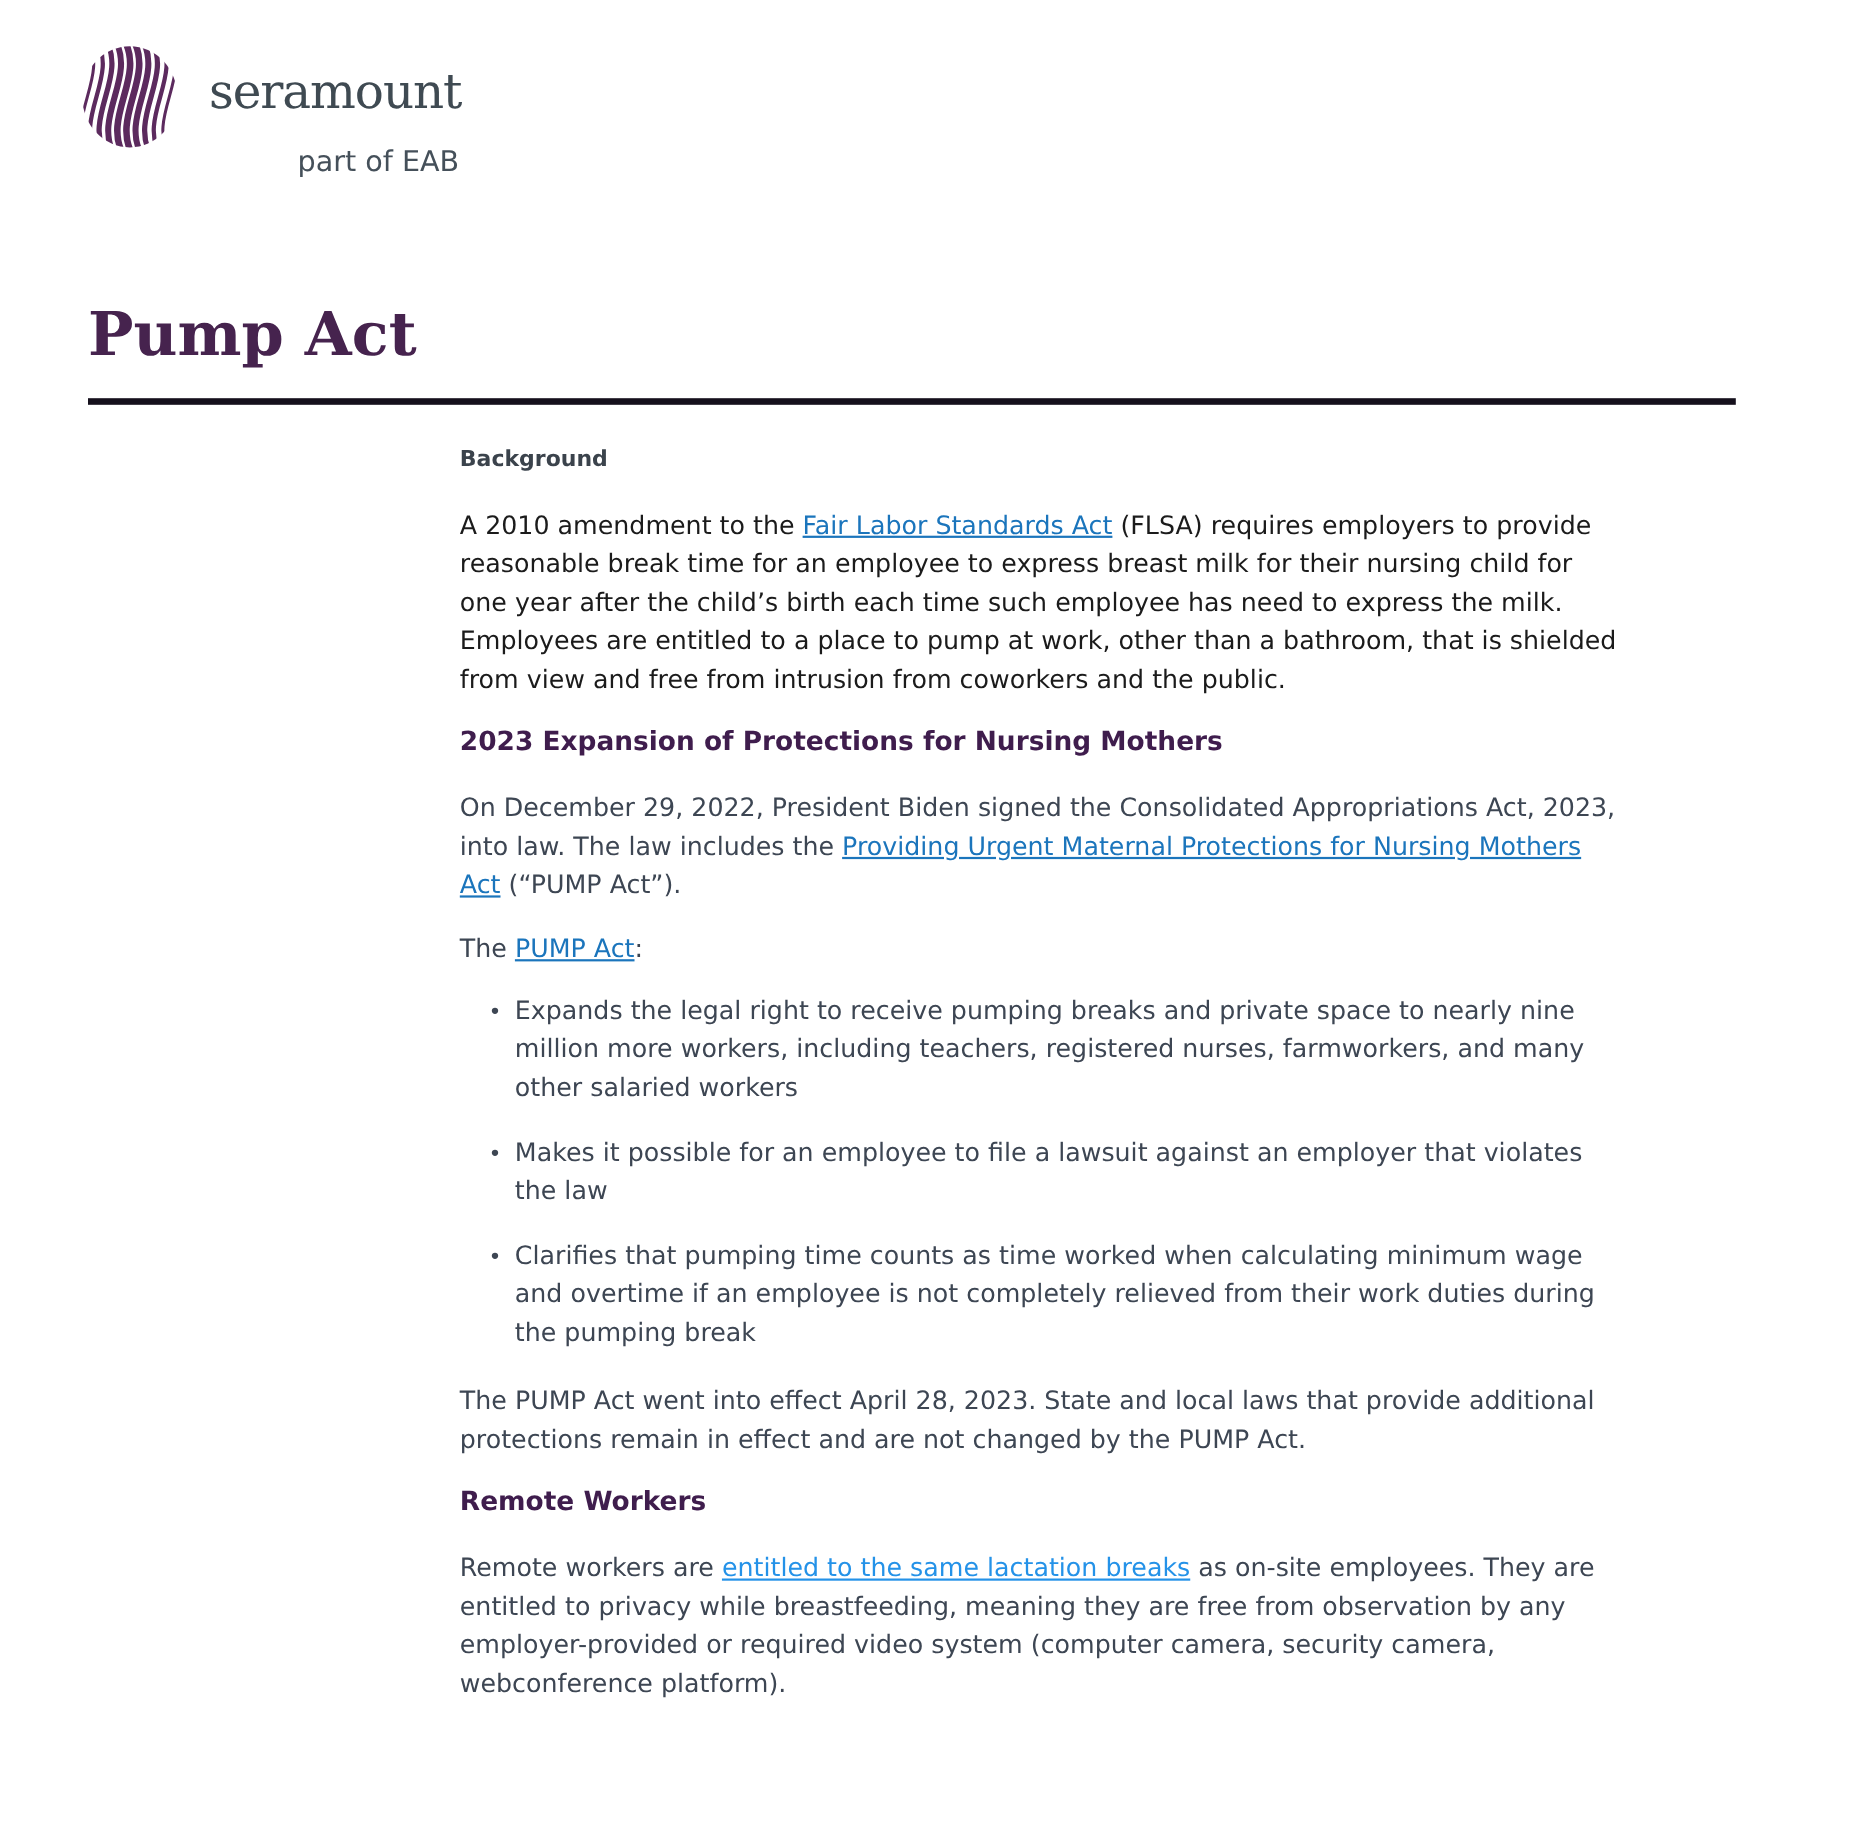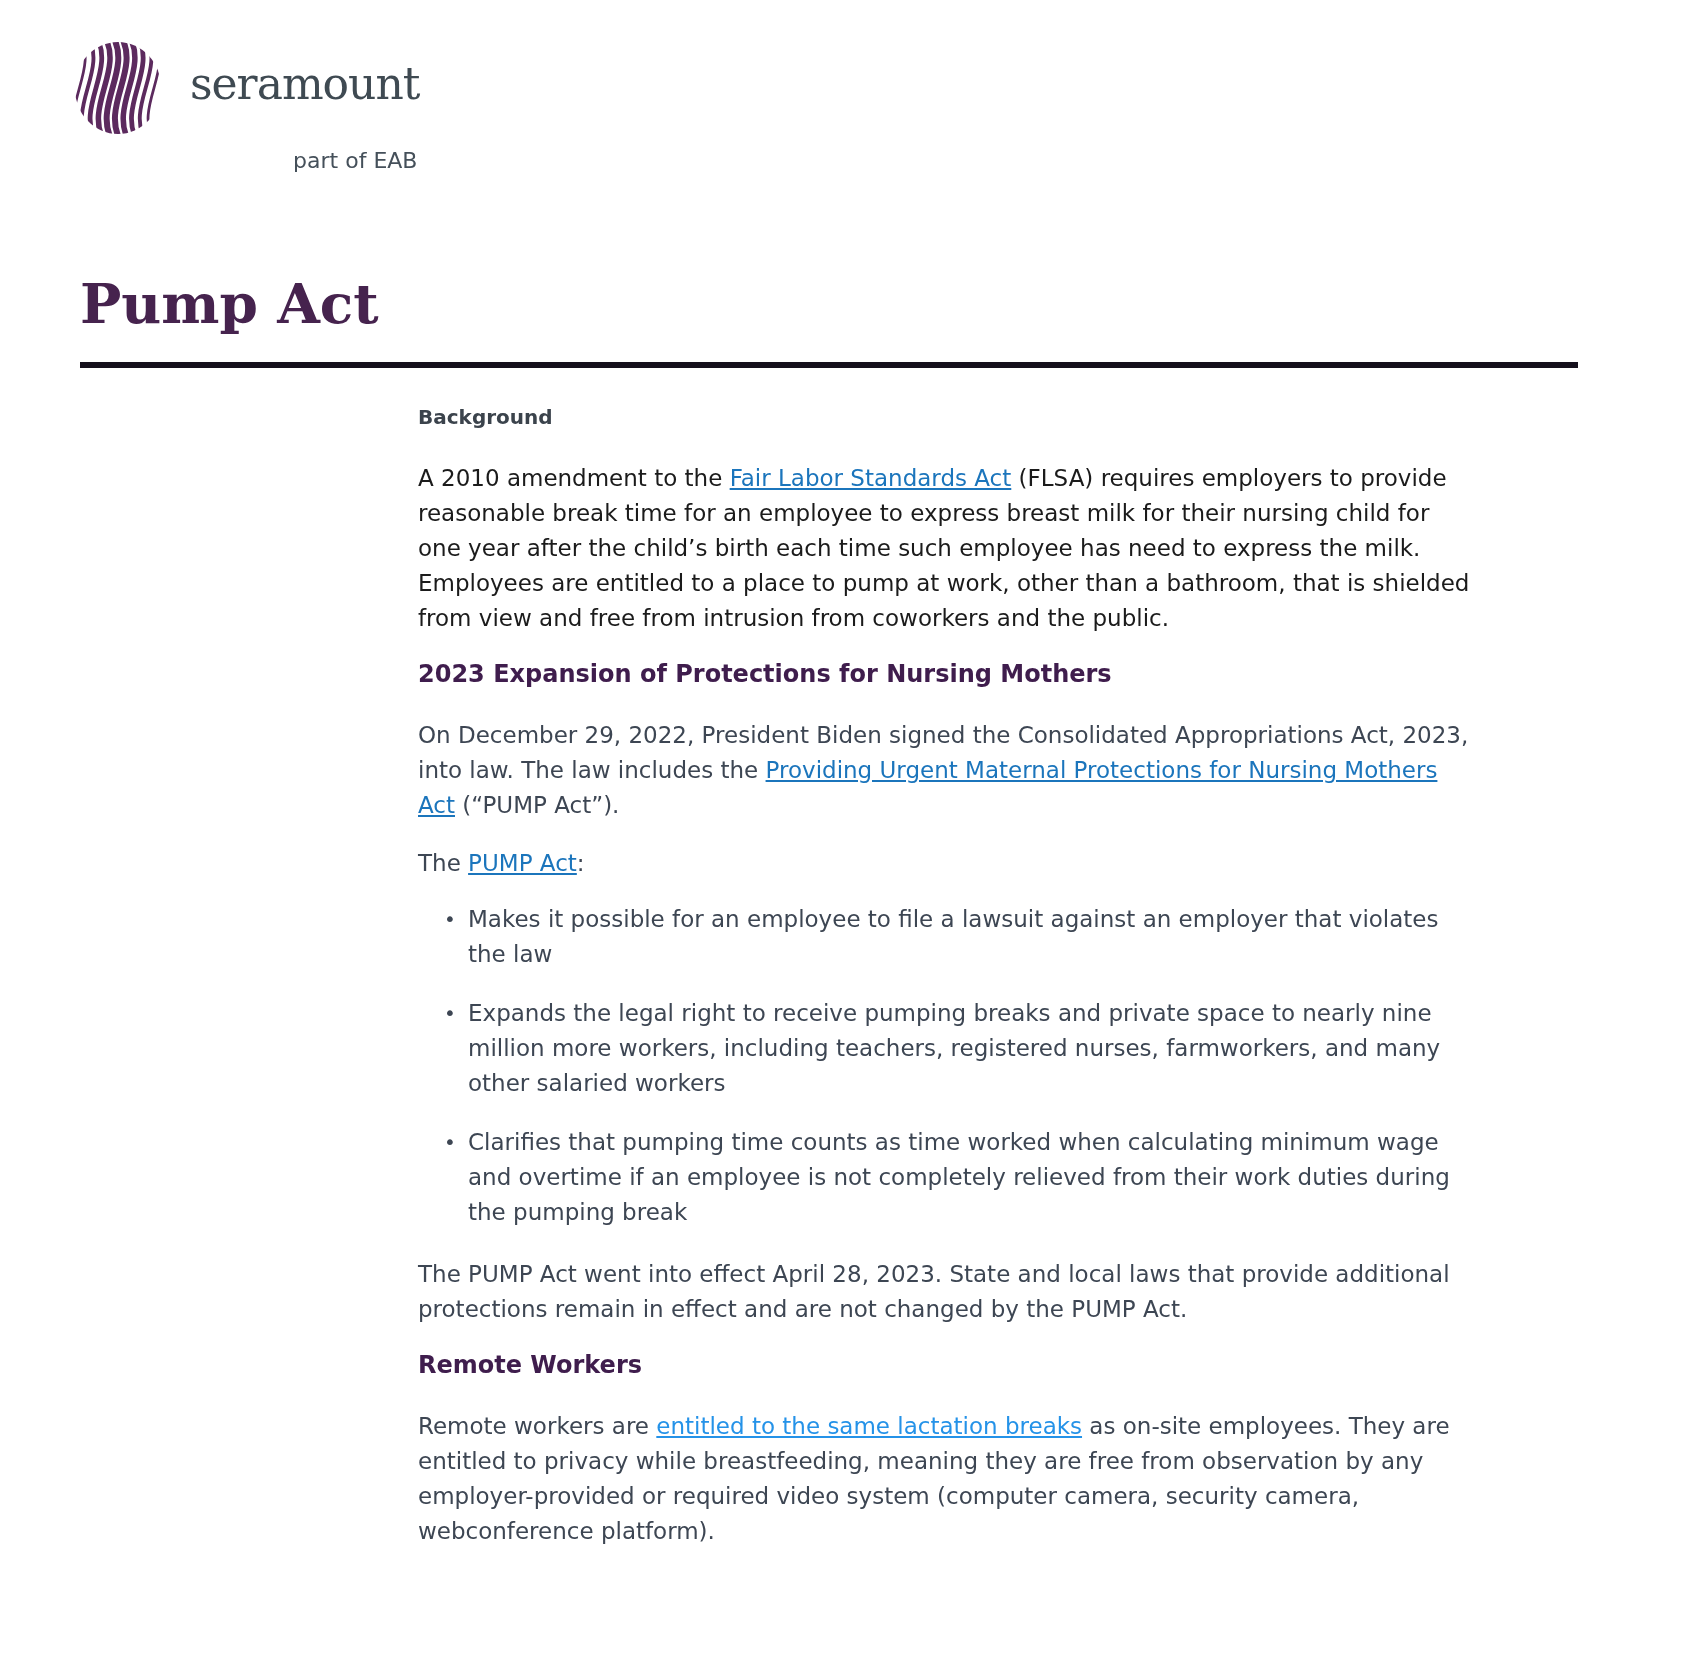--- a/index.html
+++ b/index.html
@@ -28,24 +28,24 @@
   }
   .brand-word {
     font-family: "DejaVu Serif", "Liberation Serif", serif;
     font-size: 44px;
     line-height: 88px;
     color: #3f4a52;
     letter-spacing: -1px;
     text-align: center;
   }
   .brand-tagline {
-    font-size: 22px;
+    font-size: 26px;
     line-height: 30px;
     color: #45505a;
-    margin-top: 18px;
+    margin-top: 4px;
     margin-right: 2px;
   }
 
   
   .doc-title {
     position: absolute;
     top: 270px;
     left: 80px;
     font-family: "DejaVu Serif", "Liberation Serif", serif;
     font-weight: bold;
@@ -160,22 +160,22 @@
 
   <p class="p-dark"><span>A 2010 amendment to the </span><a class="doc-link">Fair Labor Standards Act</a><span> (FLSA) requires employers to provide reasonable break time for an employee to express breast milk for their nursing child for one year after the child’s birth each time such employee has need to express the milk. Employees are entitled to a place to pump at work, other than a bathroom, that is shielded from view and free from intrusion from coworkers and the public.</span></p>
 
   <h3 class="subhead">2023 Expansion of Protections for Nursing Mothers</h3>
 
   <p class="p-gray"><span>On December 29, 2022, President Biden signed the Consolidated Appropriations Act, 2023, into law. The law includes the </span><a class="doc-link">Providing Urgent Maternal Protections for Nursing Mothers Act</a><span> (“PUMP Act”).</span></p>
 
   <p class="p-gray"><span>The </span><a class="doc-link">PUMP Act</a><span>:</span></p>
 
   <ul class="doc-list">
+    <li>Expands the legal right to receive pumping breaks and private space to nearly nine million more workers, including teachers, registered nurses, farmworkers, and many other salaried workers</li>
     <li>Makes it possible for an employee to file a lawsuit against an employer that violates the law</li>
-    <li>Expands the legal right to receive pumping breaks and private space to nearly nine million more workers, including teachers, registered nurses, farmworkers, and many other salaried workers</li>
     <li>Clarifies that pumping time counts as time worked when calculating minimum wage and overtime if an employee is not completely relieved from their work duties during the pumping break</li>
   </ul>
 
   <p class="p-gray">The PUMP Act went into effect April 28, 2023. State and local laws that provide additional protections remain in effect and are not changed by the PUMP Act.</p>
 
   <h3 class="subhead">Remote Workers</h3>
 
   <p class="p-gray"><span>Remote workers are </span><a class="doc-link bright">entitled to the same lactation breaks</a><span> as on-site employees. They are entitled to privacy while breastfeeding, meaning they are free from observation by any employer-provided or required video system (computer camera, security camera, webconference platform).</span></p>
 
 </main>

